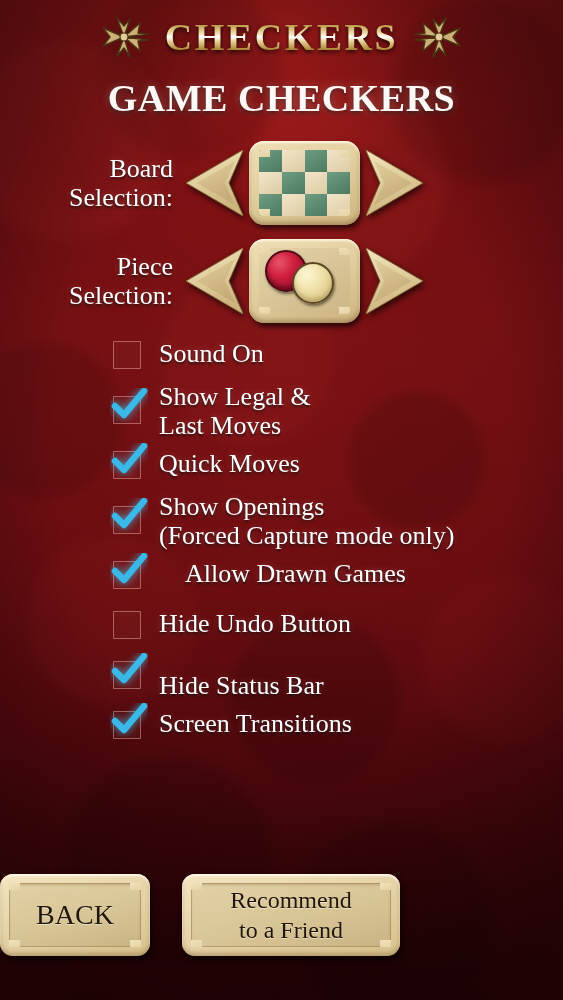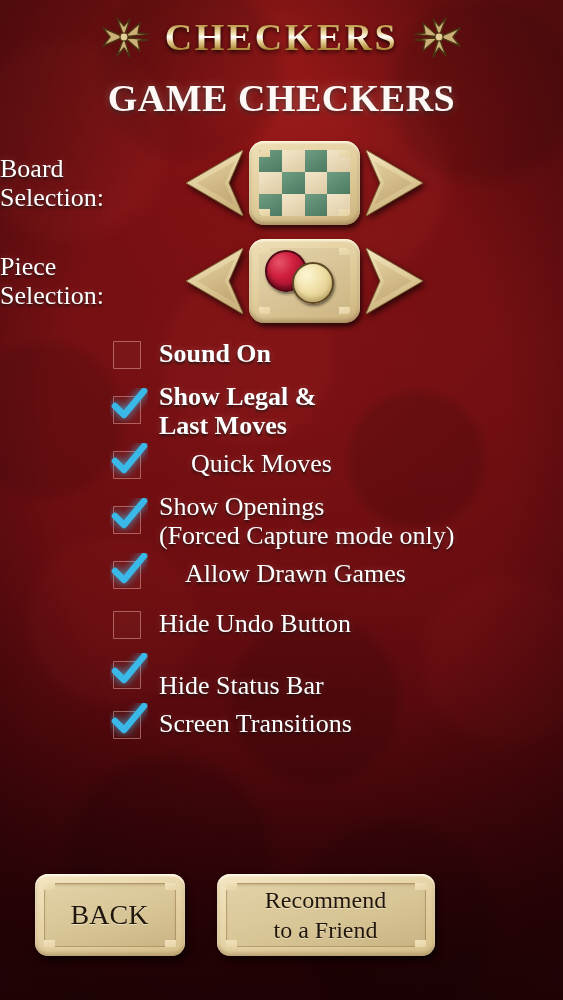--- a/index.html
+++ b/index.html
@@ -83,24 +83,25 @@
   
   .selector-row {
     position:absolute; left:0; width:563px; height:84px;
     display:flex; align-items:center;
   }
   #row-board { top:141px; }
   #row-piece { top:239px; }
 
   .sel-label {
     width:182px; flex:none;
-    padding-right:9px;
+    text-align:right; padding-right:9px;
     font-size:26px; line-height:1.12;
     color:#ffffff;
     text-shadow:0 0 7px rgba(255,200,190,0.25), 0 2px 3px rgba(0,0,0,0.8);
+    padding-left:28px;
   }
 
   .arrow-btn {
     width:64px; height:74px; flex:none;
     position:relative; cursor:pointer;
     filter:drop-shadow(2px 3px 3px rgba(0,0,0,0.65));
   }
   .arrow-btn svg { display:block; width:100%; height:100%; }
 
   .preview-frame {
@@ -178,21 +179,21 @@
   .checkbox.checked .tick { display:block; }
   .opt-label {
     font-size:26px; line-height:1.13;
     color:#ffffff; padding-top:1px;
     text-shadow:0 0 7px rgba(255,205,195,0.25), 0 2px 3px rgba(0,0,0,0.8);
   }
 
   
   #button-bar {
     position:absolute; left:0; bottom:44px; width:469px;
-    display:flex; justify-content:center; gap:32px;font-family:Liberation Serif, serif;
+    display:flex; gap:32px;font-family:Liberation Serif, serif;
   }
   .game-btn {
     position:relative; cursor:pointer;
     border-radius:13px;
     background:linear-gradient(165deg,#f4e6c2 0%,#e8d6ab 40%,#d7c18c 100%);
     box-shadow:
       inset 0 2px 2px rgba(255,252,238,0.9),
       inset 0 -3px 4px rgba(125,96,52,0.4),
       2px 4px 6px rgba(0,0,0,0.65);
     display:flex; align-items:center; justify-content:center;
@@ -356,38 +357,38 @@
           </g>
         </svg>
       </div>
     </div>
 
     <div id="options-list">
         <div class="opt-row" style="height: 50px;">
           <div class="box-wrap" style="height: 50px;">
             <div class="checkbox"></div>
           </div>
-          <div class="opt-label" style="padding-top: 9px; font-weight: bold;">
+          <div class="opt-label" style="padding-top: 9px;">
             <div>Sound On</div>
           </div>
         </div>
         <div class="opt-row" style="height: 60px;">
           <div class="box-wrap" style="height: 60px;">
             <div class="checkbox checked">
               <svg class="tick" viewBox="0 0 38 34">
                 <path d="M5 18 L14 27 L34 3" fill="none" stroke="#3ab8e8" stroke-width="6.5" stroke-linecap="round" stroke-linejoin="round" style="filter:drop-shadow(0 0 4px rgba(60,190,240,0.85))"></path>
               </svg>
             </div>
           </div>
-          <div class="opt-label" style="padding-top: 2px; font-weight: bold;">
+          <div class="opt-label" style="padding-top: 2px;">
             <div>Show Legal &amp;</div>
             <div>Last Moves</div>
           </div>
         </div>
-        <div class="opt-row" style="height: 50px; gap: 32px;">
+        <div class="opt-row" style="height: 50px;">
           <div class="box-wrap" style="height: 50px;">
             <div class="checkbox checked">
               <svg class="tick" viewBox="0 0 38 34">
                 <path d="M5 18 L14 27 L34 3" fill="none" stroke="#3ab8e8" stroke-width="6.5" stroke-linecap="round" stroke-linejoin="round" style="filter:drop-shadow(0 0 4px rgba(60,190,240,0.85))"></path>
               </svg>
             </div>
           </div>
           <div class="opt-label" style="padding-top: 9px;">
             <div>Quick Moves</div>
           </div>

